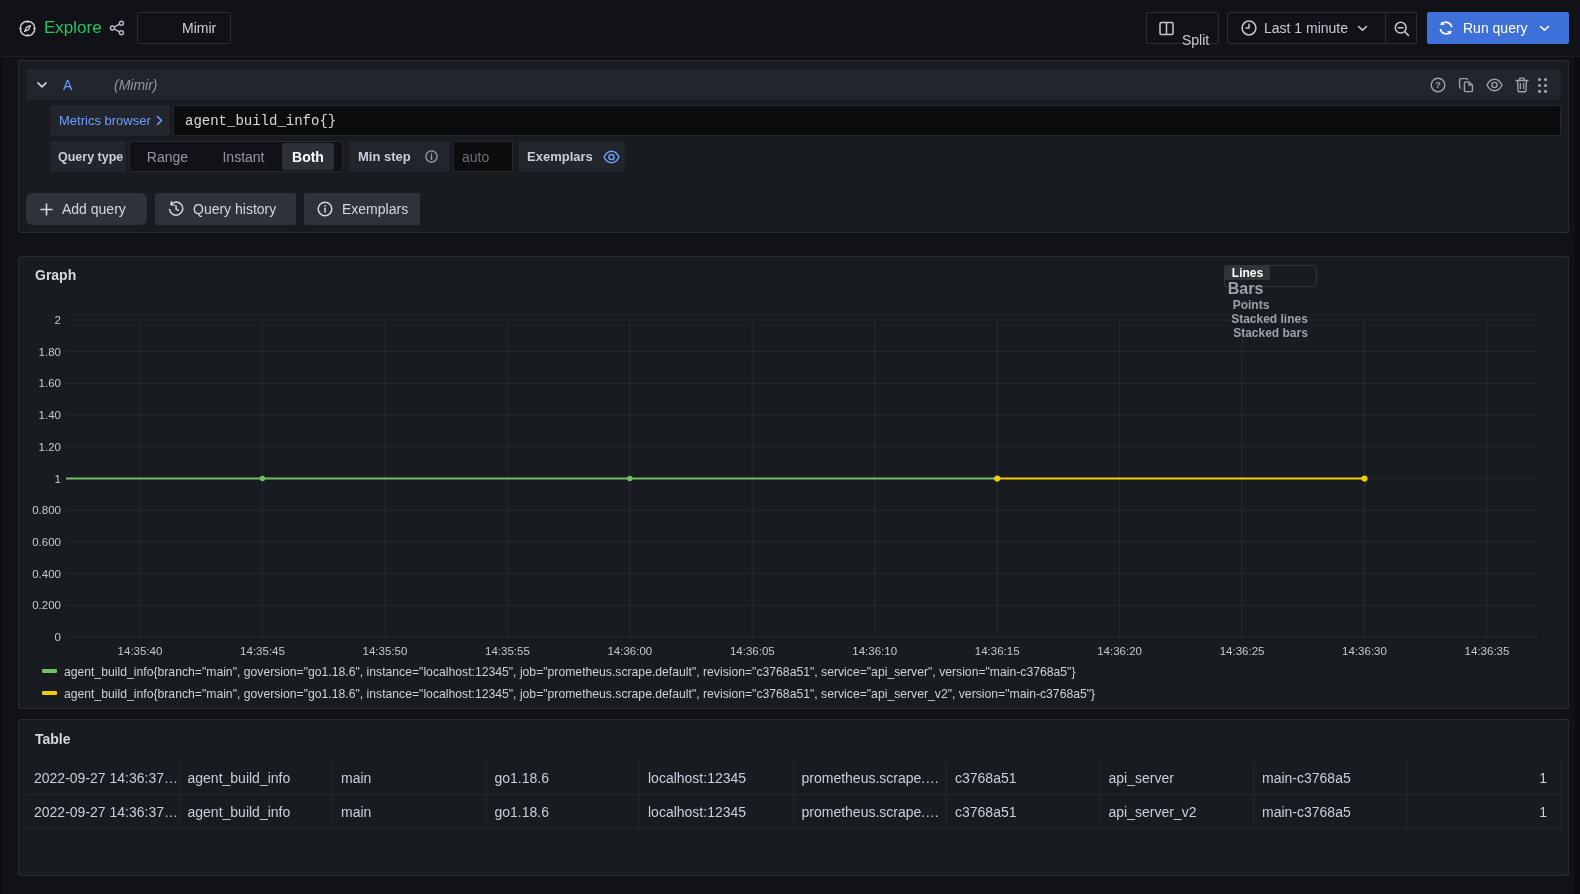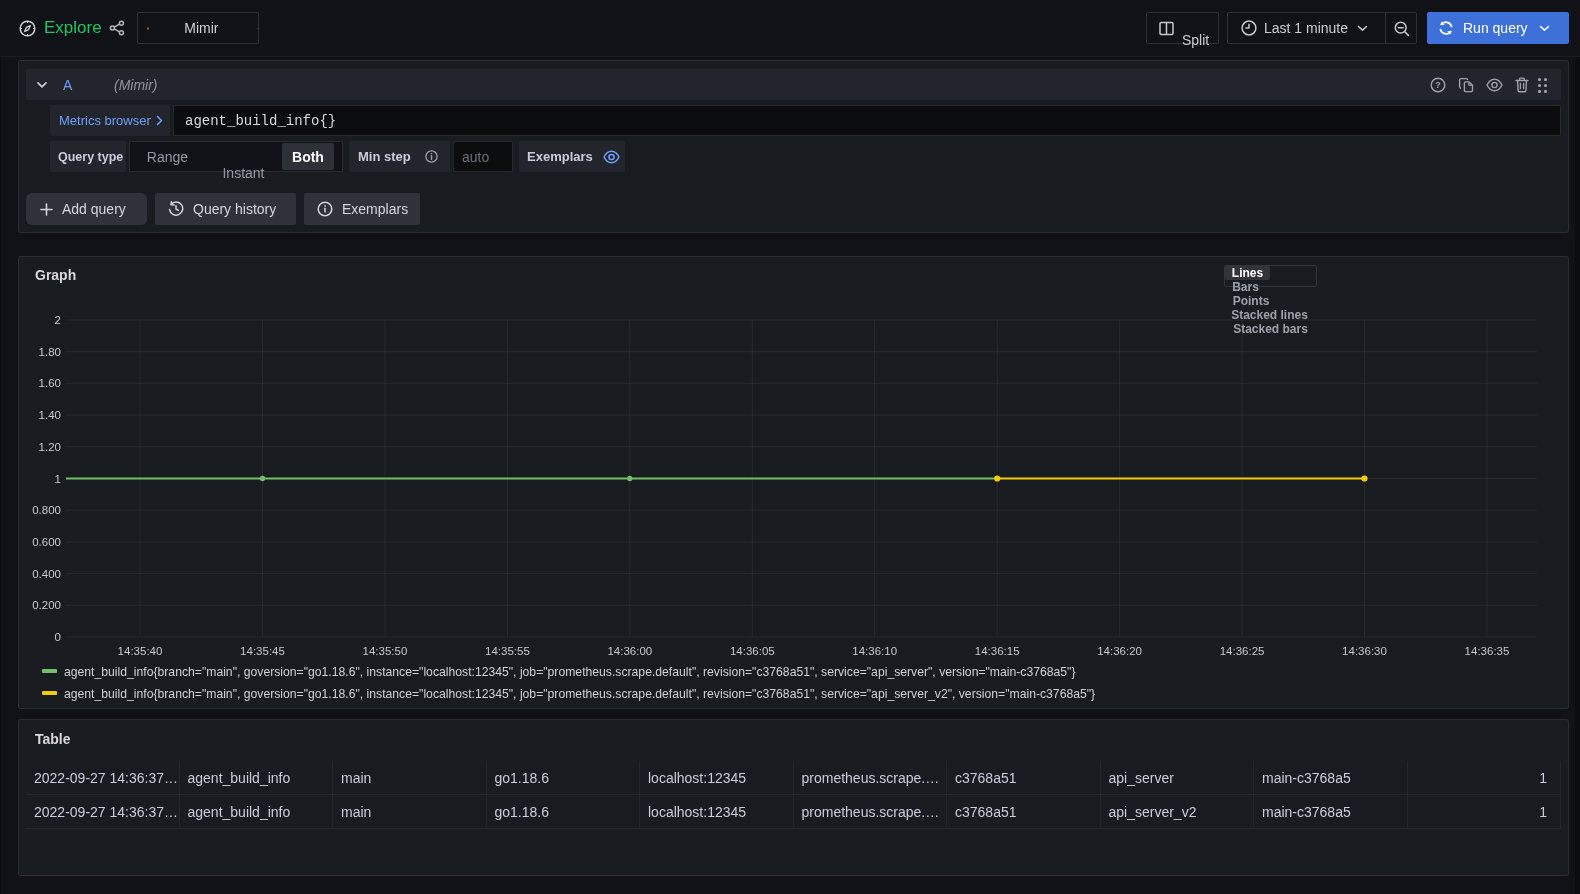--- a/index.html
+++ b/index.html
@@ -27,21 +27,21 @@
 
 <svg class="abs" style="left:109px;top:20px;" width="16" height="16" viewBox="0 0 16 16">
   <g fill="none" stroke="#b6b8c1" stroke-width="1.5">
     <circle cx="12.4" cy="3.2" r="2"></circle>
     <circle cx="3.4" cy="8" r="2"></circle>
     <circle cx="12.4" cy="12.8" r="2"></circle>
     <path d="M5.2 7.1 L10.6 4.1 M5.2 8.9 L10.6 11.9"></path>
   </g>
 </svg>
 
-<div class="abs tbtn" style="left:137px;top:12px;width:122px;height:32px;gap:25px;">
+<div class="abs tbtn" style="left:137px;top:12px;width:94px;height:32px;gap:25px;">
   <svg style="margin-left:9px;" width="17" height="17" viewBox="0 0 24 24">
     <circle cx="12" cy="12" r="12" fill="#e6522c"></circle>
     <path d="M12 3.2c1.8 1.8 1.2 3.8 2.3 5.3 0.9 1.2 2.1 2.1 2.1 4.1 0 1-0.4 2.1-1.1 2.8 0.2-1.8-0.8-2.9-1.2-3.2 0.2 1.9-0.9 3.3-2.1 3.2-1.1-0.1-2-1.1-2-2.4 0-1 0.6-1.4 0.6-2.6-1.2 0.7-1.9 2.2-1.8 3.6-0.9-0.7-1.3-1.9-1.3-3 0-2.6 2.2-3.5 2.9-5.5 0.3-1 0.2-1.9 0.6-2.3z" fill="#201c1a"></path>
     <path d="M7.6 16.2 h8.8 v1.7 h-8.8 z" fill="#201c1a"></path>
     <path d="M8.7 18.8 h6.6 v1.1 c0 0-1 1.5-3.3 1.5 s-3.3-1.5-3.3-1.5 z" fill="#201c1a"></path>
   </svg>
   <span style="margin-left:10px;font-size:14px;font-weight:500;color:#d0d1d6;">Mimir</span>
   <svg style="margin-left:13px;" width="11" height="7" viewBox="0 0 11 7">
       <path d="M1.5 1.5 L5.5 5.2 L9.5 1.5" fill="none" stroke="#c4c6cd" stroke-width="1.6" stroke-linecap="round" stroke-linejoin="round"></path>
     </svg>
@@ -132,21 +132,21 @@
       <path d="M1.5 1.5 L5.5 5.5 L1.5 9.5" fill="none" stroke="#6e9fff" stroke-width="1.6" stroke-linecap="round" stroke-linejoin="round"></path>
     </svg>
 </div>
 <div class="abs" style="left:173px;top:105px;width:1388px;height:31px;background:#0b0c0e;border:1px solid rgba(204,204,220,0.15);border-radius:2px;display:flex;align-items:center;">
   <span style="margin-left:11px;font-family:'Liberation Mono',monospace;font-size:14px;color:#d8d9da;">agent_build_info{}</span>
 </div>
 
 <div class="abs lbl" style="left:50px;top:141px;width:76px;height:31px;padding-left:8px;white-space:nowrap;font-size:12.5px;">Query type</div>
 <div class="abs" style="left:129px;top:141px;width:214px;height:31px;background:#111217;border:1px solid rgba(204,204,220,0.15);border-radius:2px;"></div>
 <div class="abs" style="left:129px;top:141px;width:77px;height:31px;display:flex;align-items:center;justify-content:center;font-size:14px;color:rgba(204,204,220,0.70);">Range</div>
-<div class="abs" style="left:206px;top:157px;width:75px;height:31px;display:flex;align-items:center;justify-content:center;font-size:14px;color:rgba(204,204,220,0.70);">Instant</div>
+<div class="abs" style="left:206px;top:141px;width:75px;height:31px;display:flex;align-items:center;justify-content:center;font-size:14px;color:rgba(204,204,220,0.70);">Instant</div>
 <div class="abs" style="left:282px;top:143px;width:52px;height:27px;background:#2e3038;border-radius:2px;display:flex;align-items:center;justify-content:center;font-size:14px;font-weight:700;color:#ffffff;">Both</div>
 <div class="abs lbl" style="left:349px;top:141px;width:101px;height:31px;padding-left:9px;">Min step
   <svg style="margin-left:14px;" width="13" height="13" viewBox="0 0 13 13">
     <circle cx="6.5" cy="6.5" r="5.6" fill="none" stroke="#9ea1ab" stroke-width="1.3"></circle>
     <path d="M6.5 5.7 V9.4" stroke="#9ea1ab" stroke-width="1.4" stroke-linecap="round"></path>
     <circle cx="6.5" cy="3.8" r="0.8" fill="#9ea1ab"></circle>
   </svg>
 </div>
 <div class="abs" style="left:453px;top:141px;width:60px;height:31px;background:#0b0c0e;border:1px solid rgba(204,204,220,0.15);border-radius:2px;display:flex;align-items:center;">
   <span style="margin-left:8px;font-size:14px;color:rgba(204,204,220,0.50);">auto</span>
@@ -179,21 +179,21 @@
     <circle cx="8" cy="4.8" r="0.9" fill="#d5d6db"></circle>
   </svg>
   <span style="margin-left:9px;font-size:14px;font-weight:500;color:#d5d6db;">Exemplars</span>
 </div>
 
 <div class="abs" style="left:18px;top:256px;width:1551px;height:453px;background:#181b1f;border:1px solid rgba(204,204,220,0.10);border-radius:3px;"></div>
 <div class="abs" style="left:35px;top:267px;font-size:14px;font-weight:700;color:#d8d9da;">Graph</div>
 
 <div class="abs" style="left:1224px;top:265px;height:22px;border:1px solid rgba(204,204,220,0.15);border-radius:2px;display:flex;align-items:stretch;flex-direction:column;">
   <div style="background:rgba(204,204,220,0.14);border-radius:2px;display:flex;align-items:center;justify-content:center;width:45px;font-size:12px;font-weight:700;color:#fff;">Lines</div>
-  <div style="display:flex;align-items:center;justify-content:center;width:41px;font-size:12px;font-weight:700;color:#9da0a8;">Bars</div>
+  <div style="display:flex;align-items:center;justify-content:center;width:41px;font-size:16px;font-weight:700;color:#9da0a8;">Bars</div>
   <div style="display:flex;align-items:center;justify-content:center;width:52px;font-size:12px;font-weight:700;color:#9da0a8;">Points</div>
   <div style="display:flex;align-items:center;justify-content:center;width:89px;font-size:12px;font-weight:700;color:#9da0a8;">Stacked lines</div>
   <div style="display:flex;align-items:center;justify-content:center;width:91px;font-size:12px;font-weight:700;color:#9da0a8;">Stacked bars</div>
 </div>
 
 <svg class="abs" style="left:18px;top:256px;" width="1551" height="453" viewBox="0 0 1551 453">
 
   <g stroke="rgba(204,204,220,0.08)" stroke-width="1">
     <line x1="48" y1="64" x2="1519" y2="64"></line>
     <line x1="48" y1="95.7" x2="1519" y2="95.7"></line>

